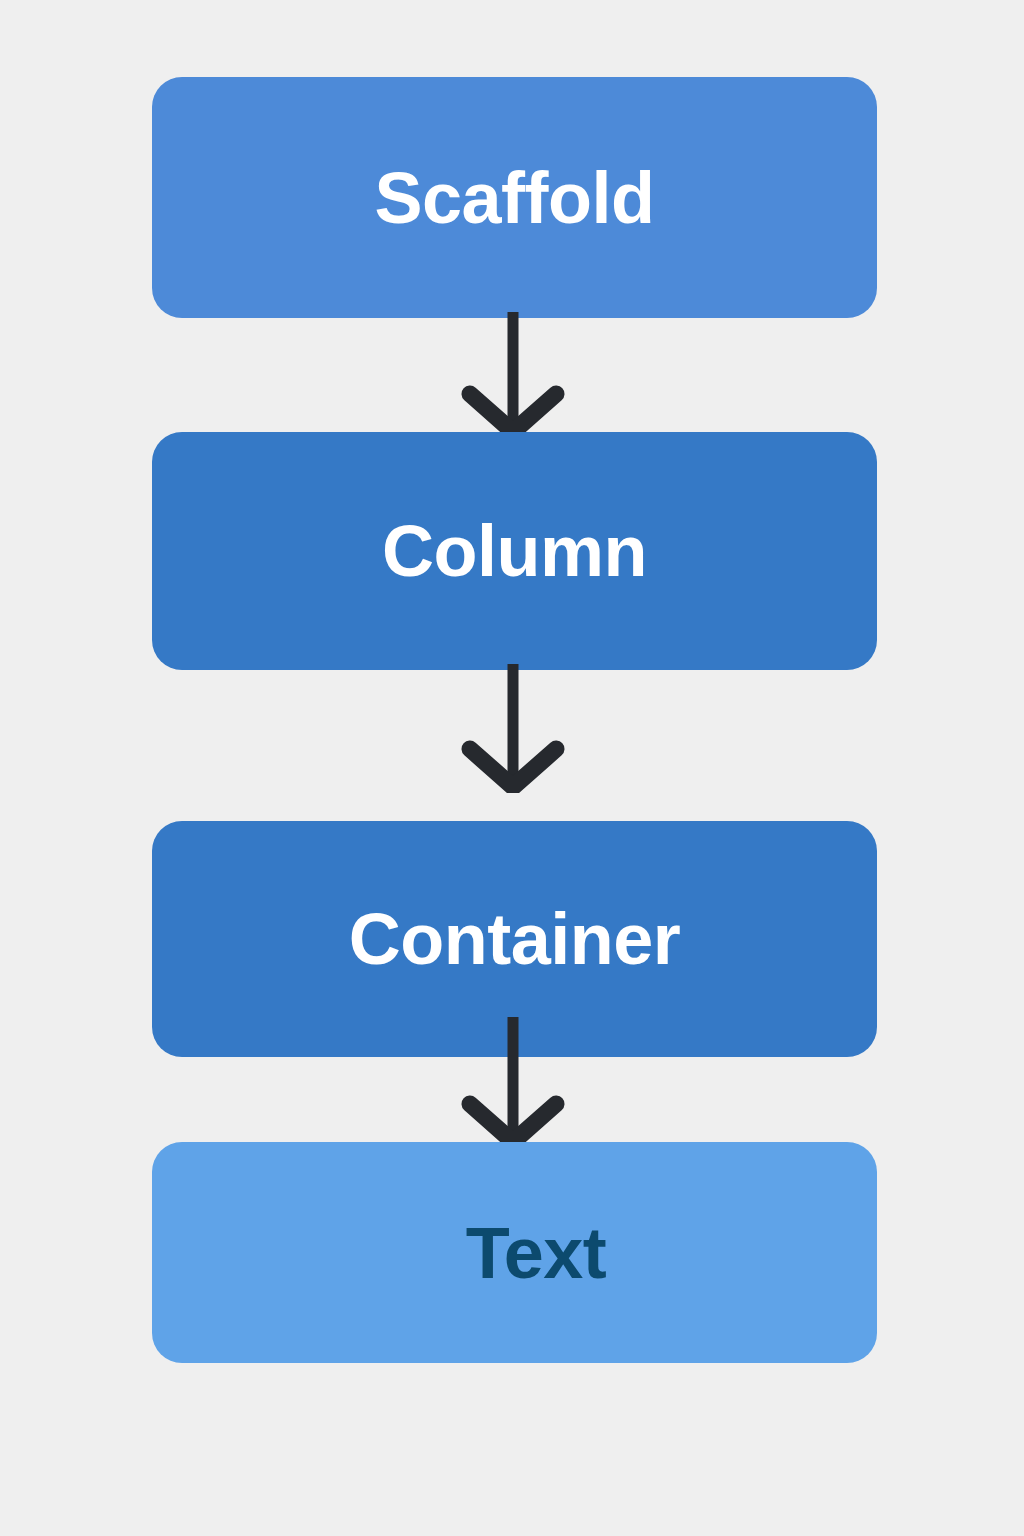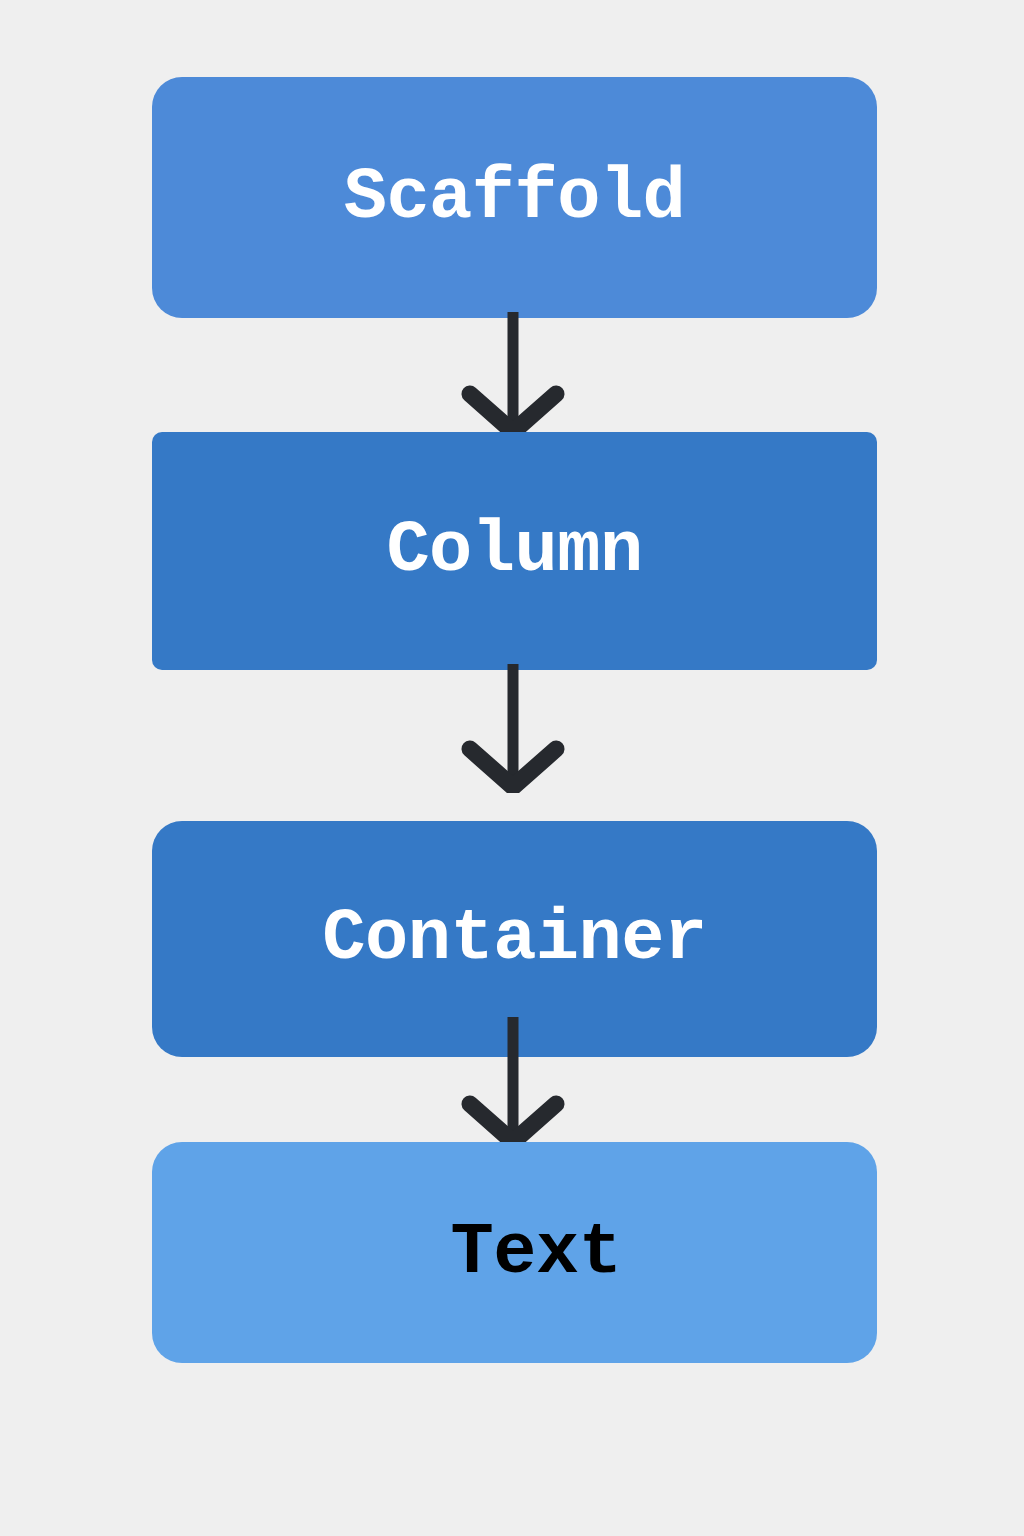--- a/index.html
+++ b/index.html
@@ -28,33 +28,33 @@
     width: 725px;
     border-radius: 30px;
     display: flex;
     align-items: center;
     justify-content: center;
     box-sizing: border-box;
   }
 
   .node-label {
     color: #ffffff;
-    font-family: Liberation Mono, monospace;
+    font-family: Liberation Sans, sans-serif;
     font-weight: bold;
     font-size: 72px;
     line-height: 1;
     letter-spacing: -0.5px;
     text-align: right;
     white-space: nowrap;
     user-select: none;
   }
 
   
   #node-scaffold  { top: 77px;   height: 241px; }
-  #node-column    { top: 432px;  height: 238px; border-radius: 10px; }
+  #node-column    { top: 432px;  height: 238px; }
   #node-container { top: 787px;  height: 236px; margin-top: 34px; }
   #node-text      { top: 1142px; height: 221px; }
 
   .edge-arrow {
     position: absolute;
     left: 0;
     width: 1024px;
     pointer-events: none;
   }
 
@@ -100,16 +100,16 @@
   </div>
 
   <div class="edge-arrow" id="edge-container-text">
     <svg viewBox="0 0 1024 131" preserveAspectRatio="none">
       <line x1="513" y1="0" x2="513" y2="117" stroke="#26292e" stroke-width="11" stroke-linecap="butt"></line>
       <path d="M 470 87 L 513 125 L 556 87" fill="none" stroke="#26292e" stroke-width="17" stroke-linecap="round" stroke-linejoin="round"></path>
     </svg>
   </div>
 
   <div class="node-box" id="node-text" style="background:#5fa3e8;">
-    <span class="node-label" style="color: #000000; margin-left: 43px;">Text</span>
+    <span class="node-label" style="color: #0c4a6e; margin-left: 43px;">Text</span>
   </div>
 
 </div>
 
 </body></html>

